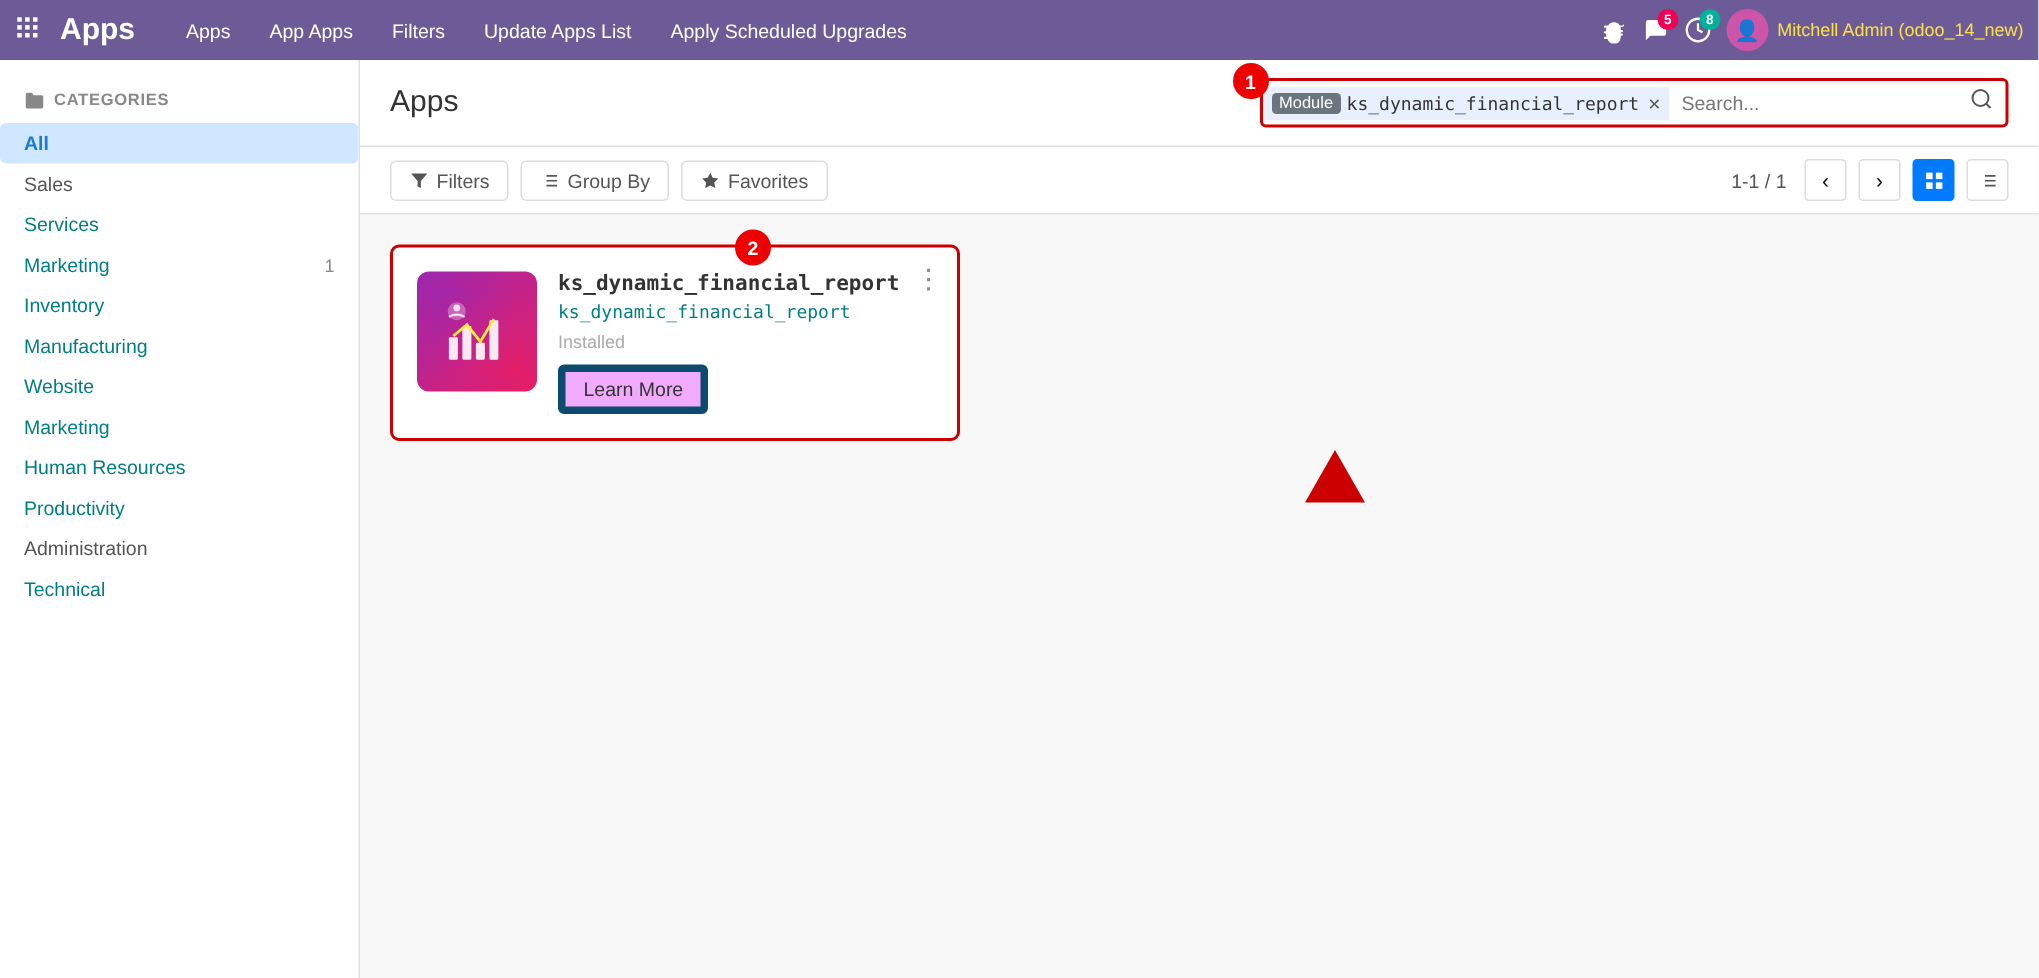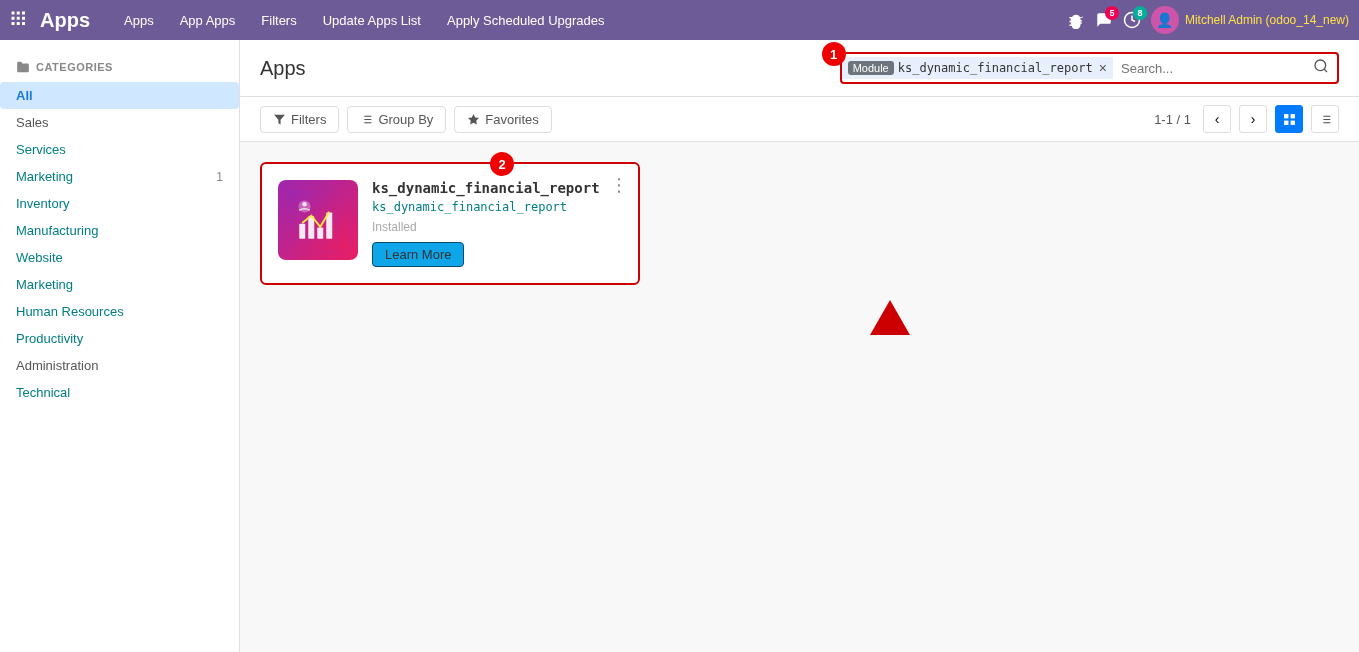--- a/index.html
+++ b/index.html
@@ -125,21 +125,21 @@
     .app-icon {
       width: 80px; height: 80px; border-radius: 8px; background: linear-gradient(135deg, #9c27b0, #e91e63);
       flex-shrink: 0; display: flex; align-items: center; justify-content: center; overflow: hidden;
     }
     .app-icon svg { width: 60px; height: 60px; }
     .app-info { flex: 1; }
     .app-name { font-size: 14px; font-weight: 600; color: #333; font-family: monospace; margin-bottom: 4px; }
     .app-subtitle { font-size: 12px; color: #017e84; font-family: monospace; margin-bottom: 6px; }
     .app-status { font-size: 12px; color: #aaa; margin-bottom: 8px; }
     .learn-more-btn {
-      border: 1px solid #0c4a6e; background: #0ea5e9; padding: 4px 12px; border-radius: 4px;
+      border: 5px solid #0c4a6e; background: #f0abfc; padding: 4px 12px; border-radius: 4px;
       cursor: pointer; font-size: 13px; color: #333;
     }
     .app-menu-btn {
       position: absolute; top: 10px; right: 10px; cursor: pointer; color: #888; font-size: 18px;
     }
 
     
     .circle-annotation {
       position: absolute; width: 24px; height: 24px; border-radius: 50%;
       background: #e00; color: white; font-size: 13px; font-weight: bold;

